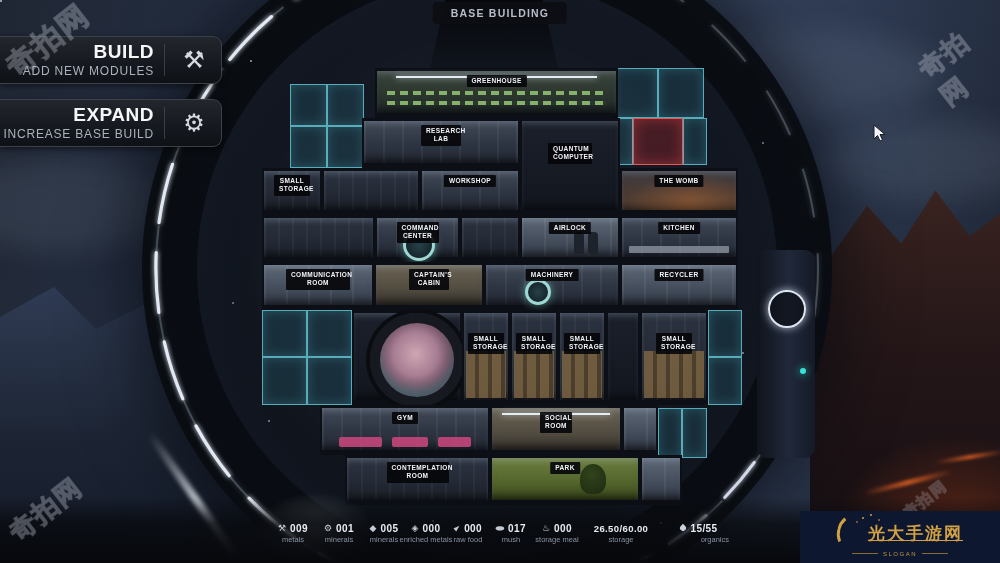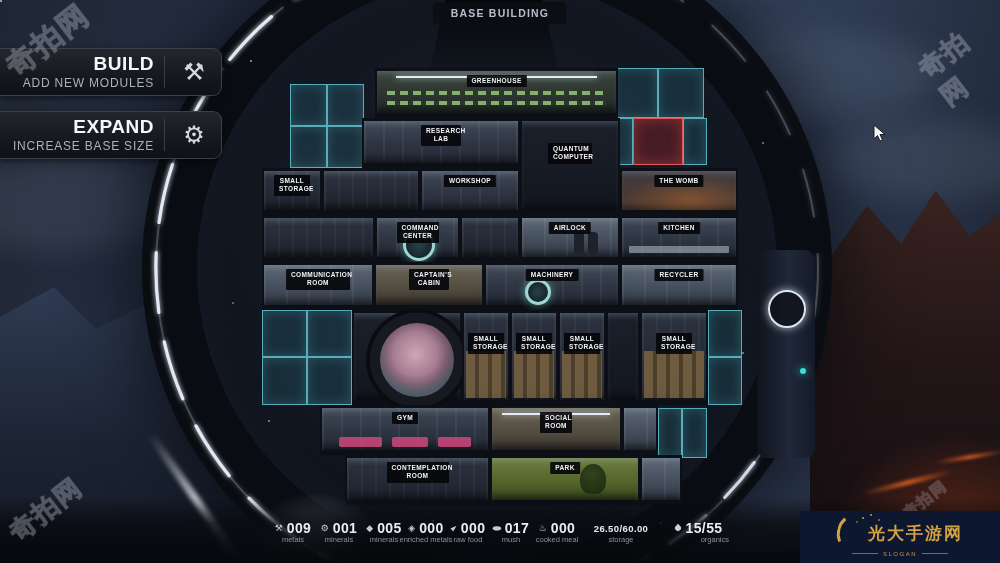--- a/index.html
+++ b/index.html
@@ -96,57 +96,57 @@
     padding:2px 5px;text-align:center;line-height:1.3;text-transform:uppercase;white-space:nowrap;border-radius:1px;}
   .chip.wrap{white-space:normal;}
 
   
   .title-chip{position:absolute;left:50%;top:2px;transform:translateX(-50%);z-index:20;
     background:rgba(12,14,19,.92);color:#b7bec9;font-weight:bold;font-size:10.5px;letter-spacing:1.2px;
     padding:5px 18px;border-radius:4px;}
   .menu-btn{position:absolute;left:0;width:222px;height:48px;z-index:20;cursor:pointer;
     background:linear-gradient(180deg,#23262d 0%,#15181e 60%,#0e1116 100%);
     border:1px solid #3c4049;border-left:none;border-radius:0 9px 9px 0;
-    display:flex;align-items:center;justify-content:flex-end;box-shadow:0 2px 6px rgba(0,0,0,.5);margin-top:12px;}
+    display:flex;align-items:center;justify-content:flex-end;box-shadow:0 2px 6px rgba(0,0,0,.5);}
   .menu-txt{text-align:right;margin-right:10px;}
   .menu-title{color:#f4f6f8;font-weight:bold;font-size:19px;letter-spacing:.5px;line-height:1;}
   .menu-sub{color:#aab2bd;font-size:12px;letter-spacing:.8px;margin-top:3px;}
   .menu-div{width:1px;height:32px;background:#3a3f47;margin-right:8px;}
   .menu-ic{width:42px;color:#d5d9df;font-size:24px;text-align:center;margin-right:6px;
     font-family:"DejaVu Sans",sans-serif;}
 
   .bottombar{position:absolute;left:0;right:0;top:497px;height:66px;z-index:15;
     background:linear-gradient(180deg,rgba(8,10,14,0) 0%,rgba(8,10,14,.78) 40%,#06080c 100%);}
   .res{position:absolute;top:522px;width:60px;text-align:center;z-index:16;}
   .res-top{display:flex;align-items:center;justify-content:center;gap:4px;height:12px;}
   .ric{color:#c2cad6;font-size:9px;line-height:1;font-family:"DejaVu Sans",sans-serif;display:inline-block;}
   .ric.rot{transform:rotate(-42deg);font-size:8px;}
   .ric.squash{transform:scale(1.25,.65);}
   .drop{width:6px;height:6px;background:#c9d1dc;border-radius:0 100% 100% 100%;transform:rotate(45deg);}
-  .rval{color:#e8edf4;font-size:14px;font-weight:bold;letter-spacing:.4px;}
+  .rval{color:#e8edf4;font-size:10px;font-weight:bold;letter-spacing:.4px;}
   .rlab{color:#89919f;font-size:7.5px;margin-top:2px;line-height:1.15;}
   .res--storage .rval{font-size:9.5px;}
 
   .actions{position:absolute;left:745px;top:481px;display:flex;gap:16px;z-index:16;align-items:center;}
   .action{display:flex;align-items:center;gap:5px;cursor:pointer;}
   .action span{color:#e4e8ee;font-size:8.5px;font-weight:bold;letter-spacing:.6px;}
   .mouse{width:8px;height:12px;border:1px solid #cfd5de;border-radius:4px;position:relative;}
   .mouse--wheel::after{content:"";position:absolute;left:2.8px;top:2px;width:1.6px;height:4px;background:#cfd5de;border-radius:1px;}
   .mouse--left::after{content:"";position:absolute;left:.5px;top:.5px;width:3px;height:4.5px;background:#cfd5de;border-radius:3px 0 0 0;}
   .mouse--right::after{content:"";position:absolute;right:.5px;top:.5px;width:3px;height:4.5px;background:#cfd5de;border-radius:0 3px 0 0;}
 
   
   .wm{position:absolute;z-index:30;font-weight:bold;color:rgba(190,192,200,.10);
     -webkit-text-stroke:1.4px rgba(185,188,198,.32);transform:rotate(-38deg);letter-spacing:2px;pointer-events:none;}
   .logo{position:absolute;left:800px;top:511px;width:200px;height:52px;z-index:31;background:#0e1730;
     display:flex;flex-direction:column;align-items:center;justify-content:center;}
   .logo-row{display:flex;align-items:center;gap:5px;}
   .crescent{width:26px;height:34px;border:3px solid transparent;border-left-color:#d2a144;
     border-radius:50%;transform:rotate(14deg);margin-top:-3px;}
-  .logo-title{color:#d2a144;font-size:17px;font-weight:bold;letter-spacing:2px;}
+  .logo-title{color:#d2a144;font-size:17px;font-weight:bold;letter-spacing:2px;text-decoration:underline;}
   .slogan{display:flex;align-items:center;gap:5px;color:#c1983f;font-size:6px;letter-spacing:1.5px;margin-top:2px;}
   .slogan::before,.slogan::after{content:"";width:26px;height:1px;background:#8a6a2c;}
   .lstars{position:absolute;left:62px;top:6px;width:2px;height:2px;border-radius:50%;background:#d2a144;
     box-shadow:8px -3px 0 #d2a144,16px 2px 0 rgba(210,161,68,.7),-6px 4px 0 rgba(210,161,68,.6);}
 
   .cursor{position:absolute;left:873px;top:124px;z-index:40;}
 </style>
 </head>
 <body>
 
@@ -311,21 +311,21 @@
       <div class="menu-title">BUILD</div>
       <div class="menu-sub">ADD NEW MODULES</div>
     </div>
     <div class="menu-div"></div>
     <div class="menu-ic">⚒</div>
   </div>
 
   <div class="menu-btn" style="top:99px;">
     <div class="menu-txt">
       <div class="menu-title">EXPAND</div>
-      <div class="menu-sub">INCREASE BASE SIZE</div>
+      <div class="menu-sub">INCREASE BASE BUILD</div>
     </div>
     <div class="menu-div"></div>
     <div class="menu-ic">⚙</div>
   </div>
 
   <div class="bottombar"></div>
 
   <div class="res" style="left:263px;">
     <div class="res-top">
         <span class="ric">⚒</span>
@@ -366,21 +366,21 @@
         <span class="ric squash">●</span>
         <span class="rval">017</span>
       </div>
     <div class="rlab">mush</div>
   </div>
   <div class="res" style="left:527px;">
     <div class="res-top">
         <span class="ric">♨</span>
         <span class="rval">000</span>
       </div>
-    <div class="rlab">cooked meal</div>
+    <div class="rlab">storage meal</div>
   </div>
   <div class="res res--storage" style="left:581px;width:80px;">
     <div class="res-top">
         <span class="rval">26.50/60.00</span>
       </div>
     <div class="rlab">storage</div>
   </div>
   <div class="res" style="left:669px;text-align:right;">
     <div class="res-top">
         <span class="ric drop"></span>

